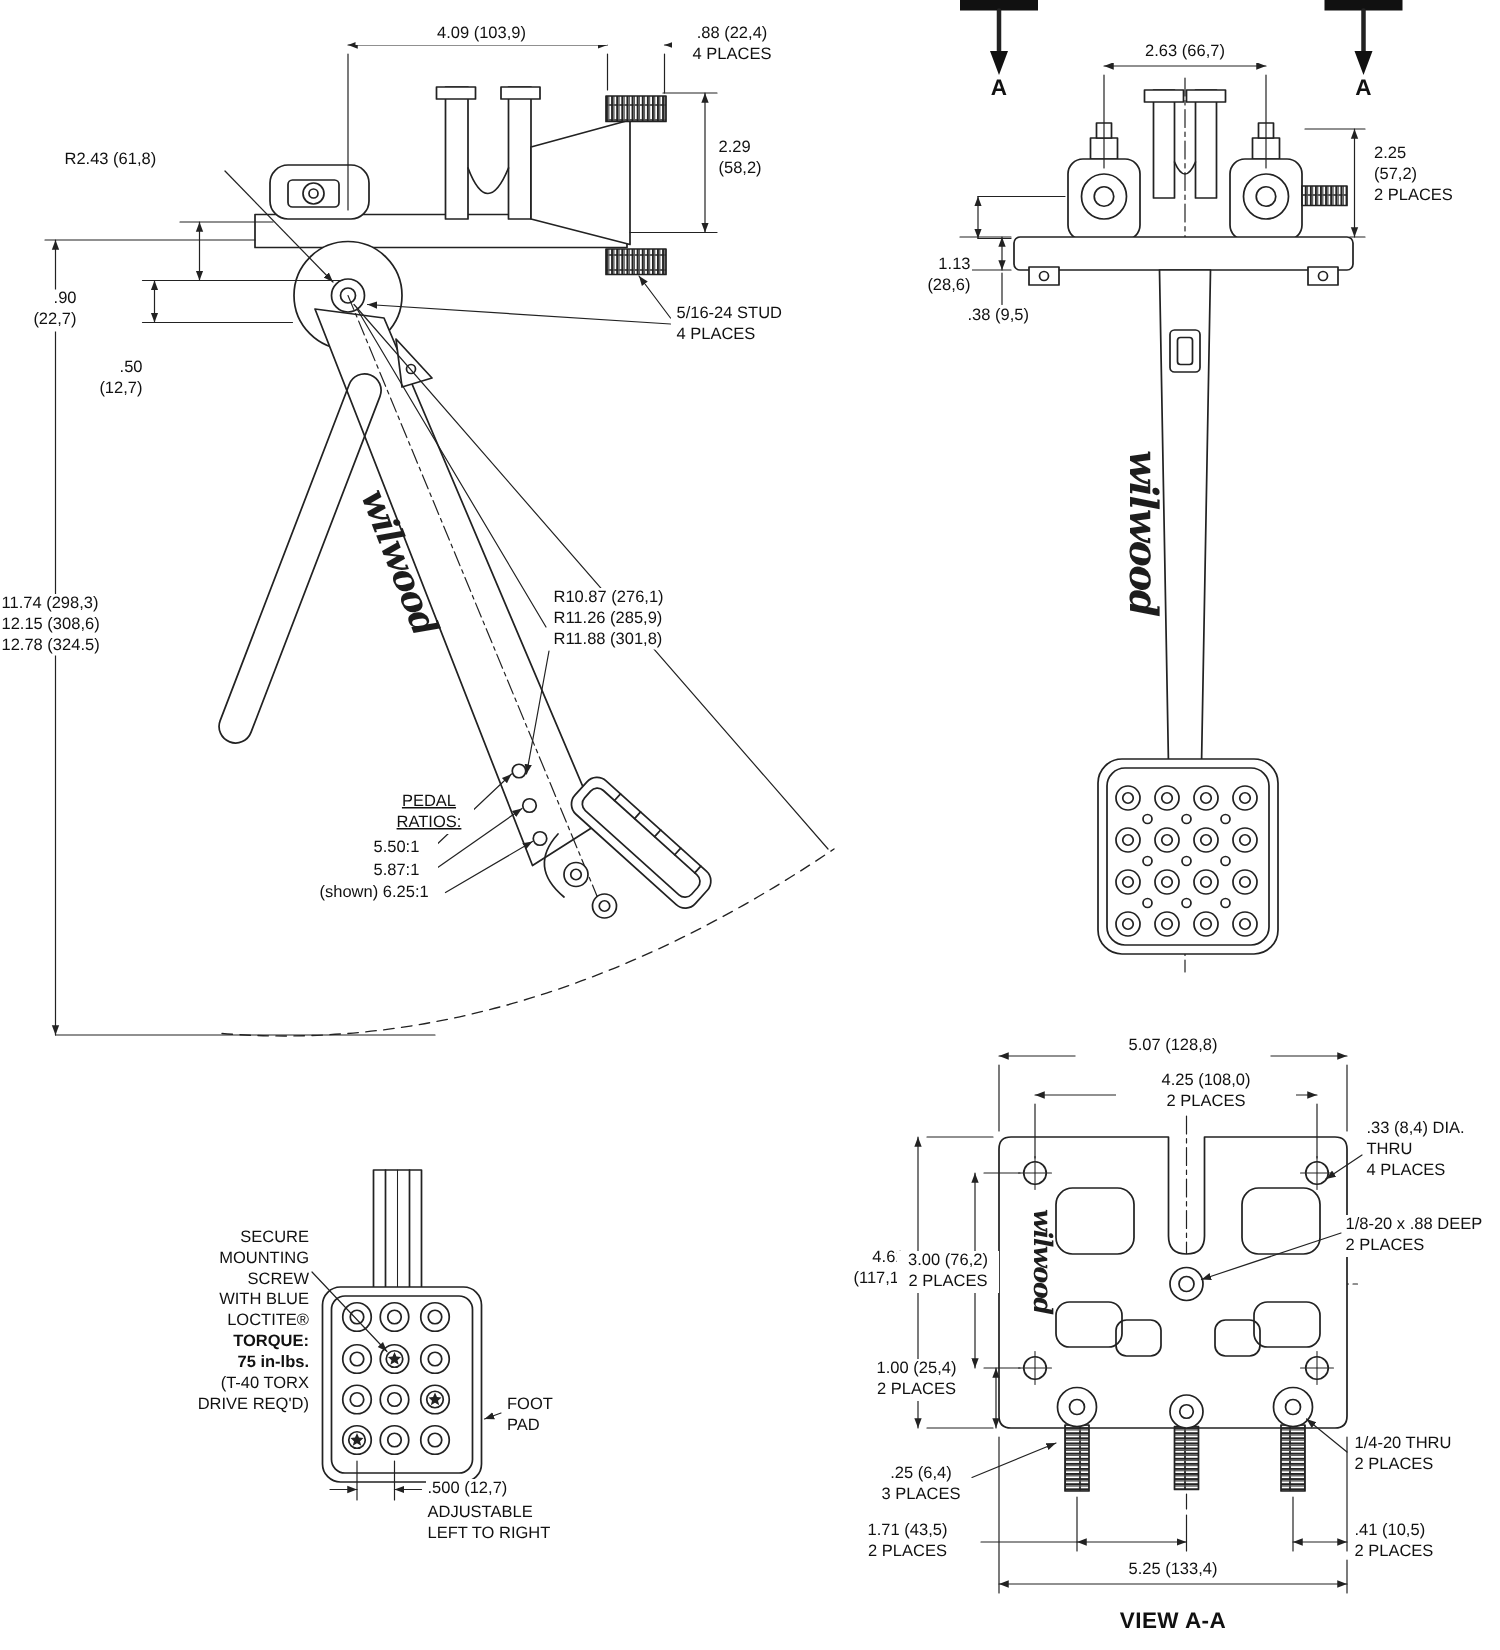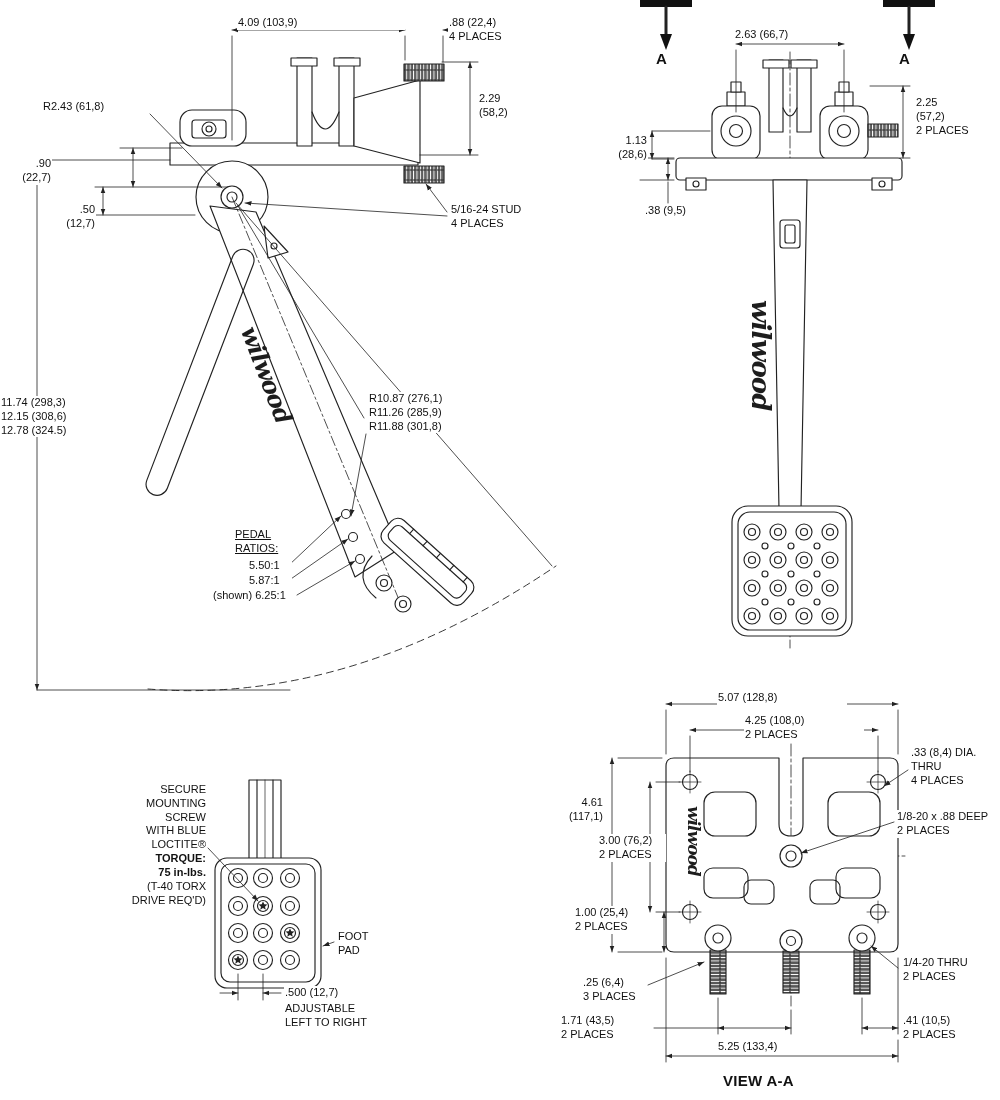--- a/index.html
+++ b/index.html
@@ -3,22 +3,22 @@
 <meta charset="utf-8">
 <style>
   * { margin:0; padding:0; box-sizing:border-box; }
   html,body { background:#ffffff; }
   body { font-family:"Liberation Sans","DejaVu Sans",sans-serif; color:#111; }
   .stage { position:relative; width:1000px; height:1100px; background:#fff; overflow:hidden; }
   svg.draw { position:absolute; left:0; top:0; }
   svg.draw * { vector-effect:none; }
   .lbl { position:absolute; font-size:11px; line-height:1.25; color:#111;
          white-space:pre-line; background:#fff; padding:0 1px; }
-  .lbl.c { }
-  .lbl.r { text-align:right; }
+  .lbl.c { text-align:center; }
+  .lbl.r { text-align:right;margin-top:36px; }
   .lbl.b { font-weight:bold; }
   .lbl.u { text-decoration:underline; }
   .lbl.big { font-size:15px; font-weight:bold; letter-spacing:.3px; background:transparent; }
   .lbl.secA { font-size:15px; font-weight:bold; background:transparent; }
   .logo { position:absolute; font-family:"DejaVu Serif",serif; font-style:italic; font-weight:bold;
           color:#1d1d1d; transform-origin:left top; background:transparent; letter-spacing:-1px; }
 </style>
 </head>
 <body>
 
@@ -314,21 +314,21 @@
   <div class="lbl r" style="left:52px;top:203px;width:44px">.50
 (12,7)</div>
   <div class="lbl" style="left:450px;top:203px;width:104px">5/16-24 STUD
 4 PLACES</div>
   <div class="lbl" style="left:0px;top:396px;width:92px">11.74 (298,3)
 12.15 (308,6)
 12.78 (324.5)</div>
   <div class="lbl" style="left:368px;top:392px;width:102px">R10.87 (276,1)
 R11.26 (285,9)
 R11.88 (301,8)</div>
-  <div class="lbl c u" style="left:234px;top:528px;width:60px">PEDAL
+  <div class="lbl c u" style="left:256px;top:528px;width:60px">PEDAL
 RATIOS:</div>
   <div class="lbl" style="left:248px;top:559px;width:44px">5.50:1</div>
   <div class="lbl" style="left:248px;top:574px;width:44px">5.87:1</div>
   <div class="lbl" style="left:212px;top:589px;width:84px">(shown) 6.25:1</div>
   <div class="logo" style="left:262px;top:322px;font-size:24px;transform:rotate(69deg)">wilwood</div>
 
   <div class="lbl c secA" style="left:655px;top:50px;width:22px">A</div>
   <div class="lbl c secA" style="left:898px;top:50px;width:22px">A</div>
   <div class="lbl c" style="left:734px;top:28px;width:112px">2.63 (66,7)</div>
   <div class="lbl" style="left:915px;top:96px;width:70px">2.25

